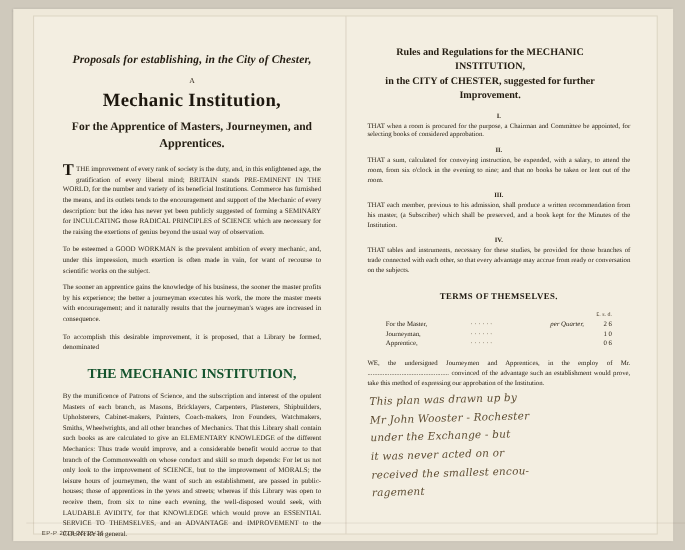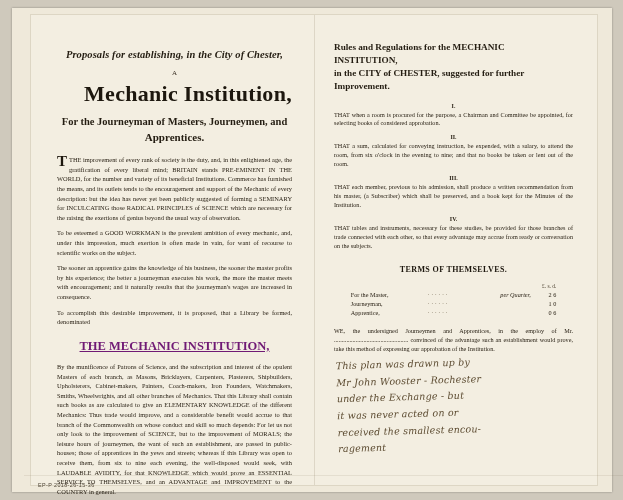--- a/index.html
+++ b/index.html
@@ -31,44 +31,44 @@
   
   .prop-line{
     text-align:center;font-style:italic;font-weight:bold;
     font-size:10.5px;letter-spacing:.1px;margin:0 0 9px 0;color:#241d12;
   }
   .tiny-a{
     text-align:center;font-size:7px;margin:0 0 4px 0;color:#3a3024;
     font-variant:small-caps;
   }
   .big-title{
-    text-align:right;font-weight:bold;font-size:22px;letter-spacing:.3px;
+    text-align:center;font-weight:bold;font-size:17px;letter-spacing:.3px;
     margin:2px 0 8px 0;color:#1d170e;
   }
   .sub-title{
     text-align:center;font-weight:bold;font-size:10.5px;line-height:1.35;
     margin:0 0 2px 0;color:#241d12;
   }
   .sub-title2{
     text-align:center;font-weight:bold;font-size:11px;margin:0 0 12px 0;color:#241d12;
   }
   .body{
     font-size:6.4px;line-height:1.5;text-align:justify;color:#2b2317;
     margin:0 0 6px 0;
   }
   .dropcap{
     float:left;font-size:15px;line-height:11px;font-weight:bold;
     padding:1px 2px 0 0;color:#1d170e;
   }
   .mid-head{
-    text-align:center;font-weight:bold;font-size:12.5px;margin:12px 0 8px 0;color:#701a75;text-decoration:underline;
+    text-align:center;font-weight:bold;font-size:12.5px;margin:12px 0 8px 0;color:#14532d;
   }
   
   .rtitle{
-    text-align:left;font-weight:bold;font-size:9.2px;line-height:1.4;
+    text-align:center;font-weight:bold;font-size:9.2px;line-height:1.4;
     margin:0 16px 10px 0;color:#241d12;
   }
   .rule-num{
     text-align:center;font-size:6px;font-weight:bold;margin:6px 0 2px 0;color:#2b2317;
   }
   .rbody{
     font-size:6.2px;line-height:1.45;text-align:justify;color:#2b2317;margin:0;
   }
   .terms-head{
     text-align:center;font-weight:bold;font-size:8px;letter-spacing:.4px;
@@ -108,21 +108,21 @@
 <body>
 
 <div class="page">
   <div class="sheet">
     <div class="gutter"></div>
 
     <div class="col colL">
       <p class="prop-line">Proposals for establishing, in the City of Chester,</p>
       <p class="tiny-a">A</p>
       <p class="big-title">Mechanic Institution,</p>
-      <p class="sub-title">For the Journeyman of Masters, Journeymen, and</p>
+      <p class="sub-title">For the Apprentice of Masters, Journeymen, and</p>
       <p class="sub-title2">Apprentices.</p>
 
       <p class="body"><span class="dropcap">T</span><span>THE improvement of every rank of society is the duty, and, in this enlightened age, the gratification of every liberal mind; BRITAIN stands PRE-EMINENT IN THE WORLD, for the number and variety of its beneficial Institutions. Commerce has furnished the means, and its outlets tends to the encouragement and support of the Mechanic of every description: but the idea has never yet been publicly suggested of forming a SEMINARY for INCULCATING those RADICAL PRINCIPLES of SCIENCE which are necessary for the raising the exertions of genius beyond the usual way of observation.</span></p>
       <p class="body">To be esteemed a GOOD WORKMAN is the prevalent ambition of every mechanic, and, under this impression, much exertion is often made in vain, for want of recourse to scientific works on the subject.</p>
       <p class="body">The sooner an apprentice gains the knowledge of his business, the sooner the master profits by his experience; the better a journeyman executes his work, the more the master meets with encouragement; and it naturally results that the journeyman's wages are increased in consequence.</p>
       <p class="body">To accomplish this desirable improvement, it is proposed, that a Library be formed, denominated</p>
 
       <p class="mid-head">THE MECHANIC INSTITUTION,</p>
 
       <p class="body">By the munificence of Patrons of Science, and the subscription and interest of the opulent Masters of each branch, as Masons, Bricklayers, Carpenters, Plasterers, Shipbuilders, Upholsterers, Cabinet-makers, Painters, Coach-makers, Iron Founders, Watchmakers, Smiths, Wheelwrights, and all other branches of Mechanics. That this Library shall contain such books as are calculated to give an ELEMENTARY KNOWLEDGE of the different Mechanics: Thus trade would improve, and a considerable benefit would accrue to that branch of the Commonwealth on whose conduct and skill so much depends: For let us not only look to the improvement of SCIENCE, but to the improvement of MORALS; the leisure hours of journeymen, the want of such an establishment, are passed in public-houses; those of apprentices in the yews and streets; whereas if this Library was open to receive them, from six to nine each evening, the well-disposed would seek, with LAUDABLE AVIDITY, for that KNOWLEDGE which would prove an ESSENTIAL SERVICE TO THEMSELVES, and an ADVANTAGE and IMPROVEMENT to the COUNTRY in general.</p>

